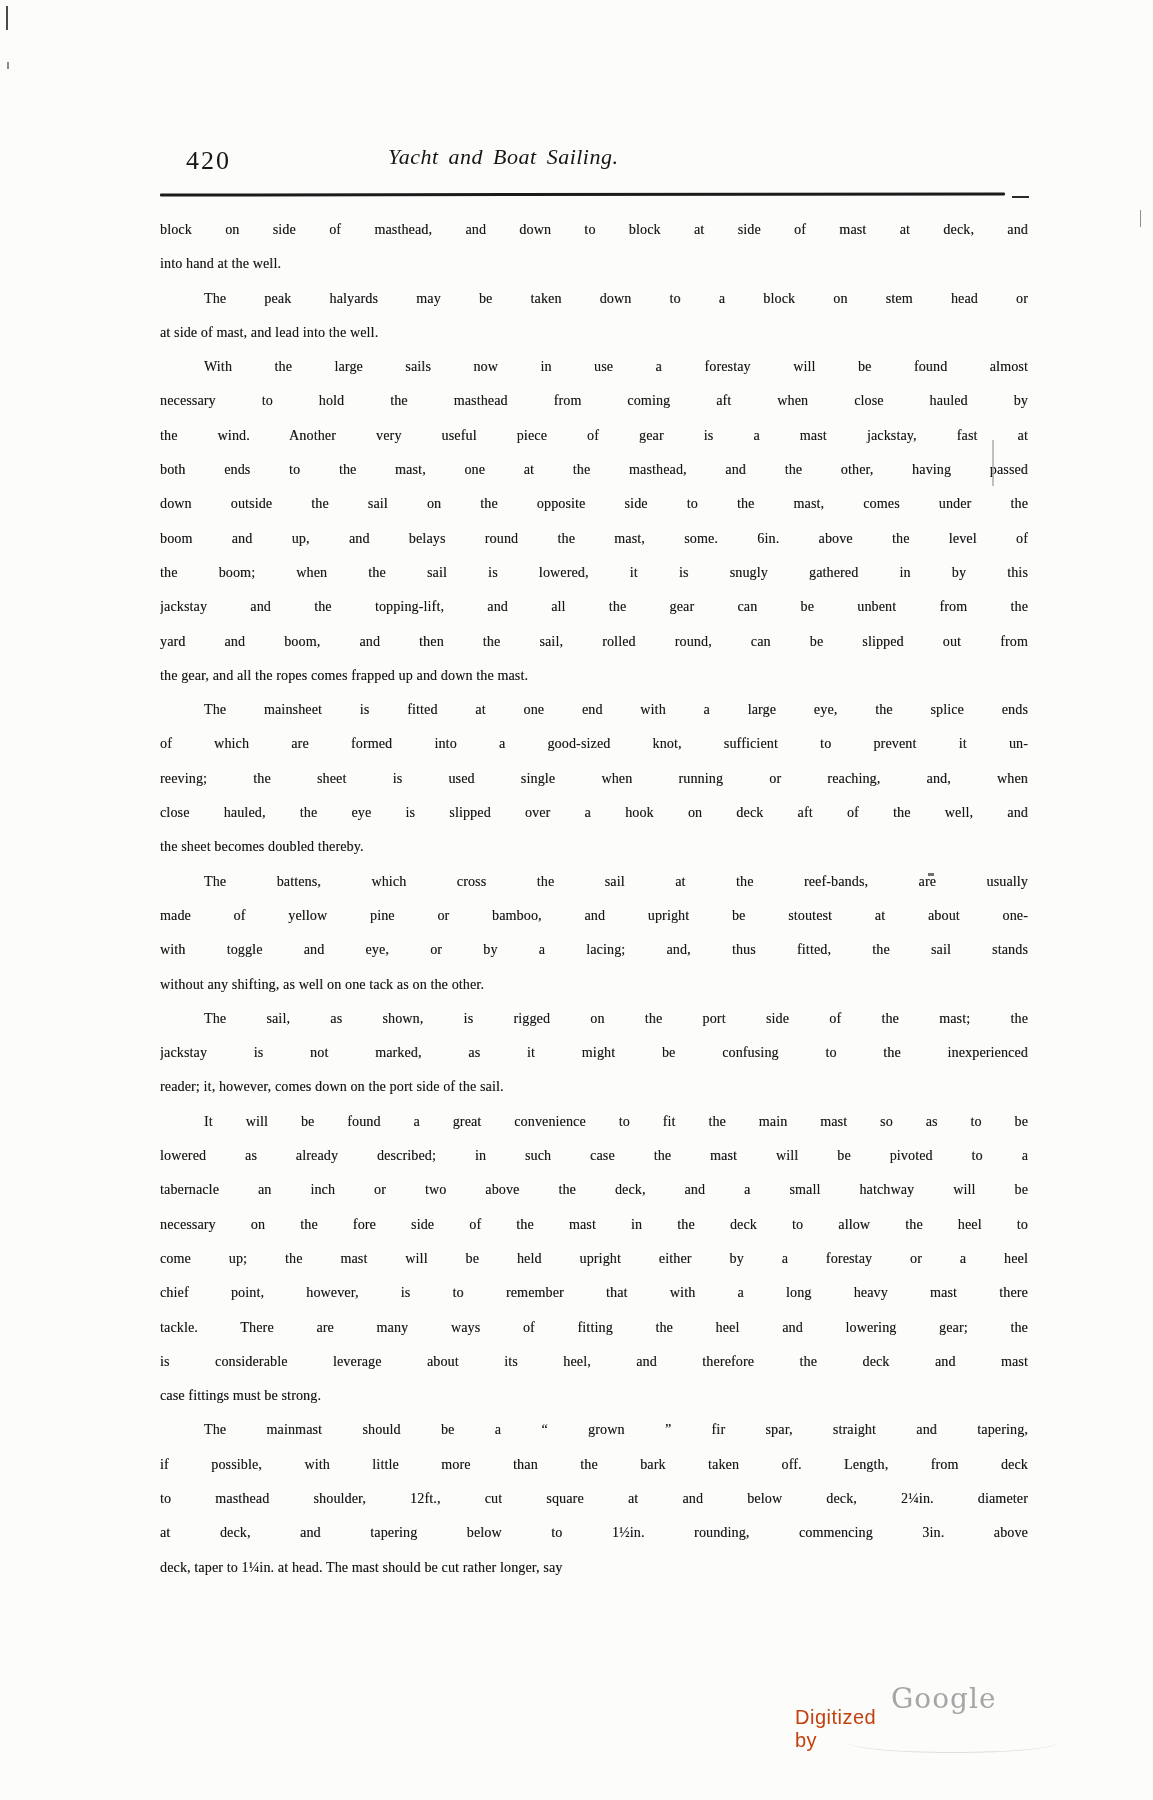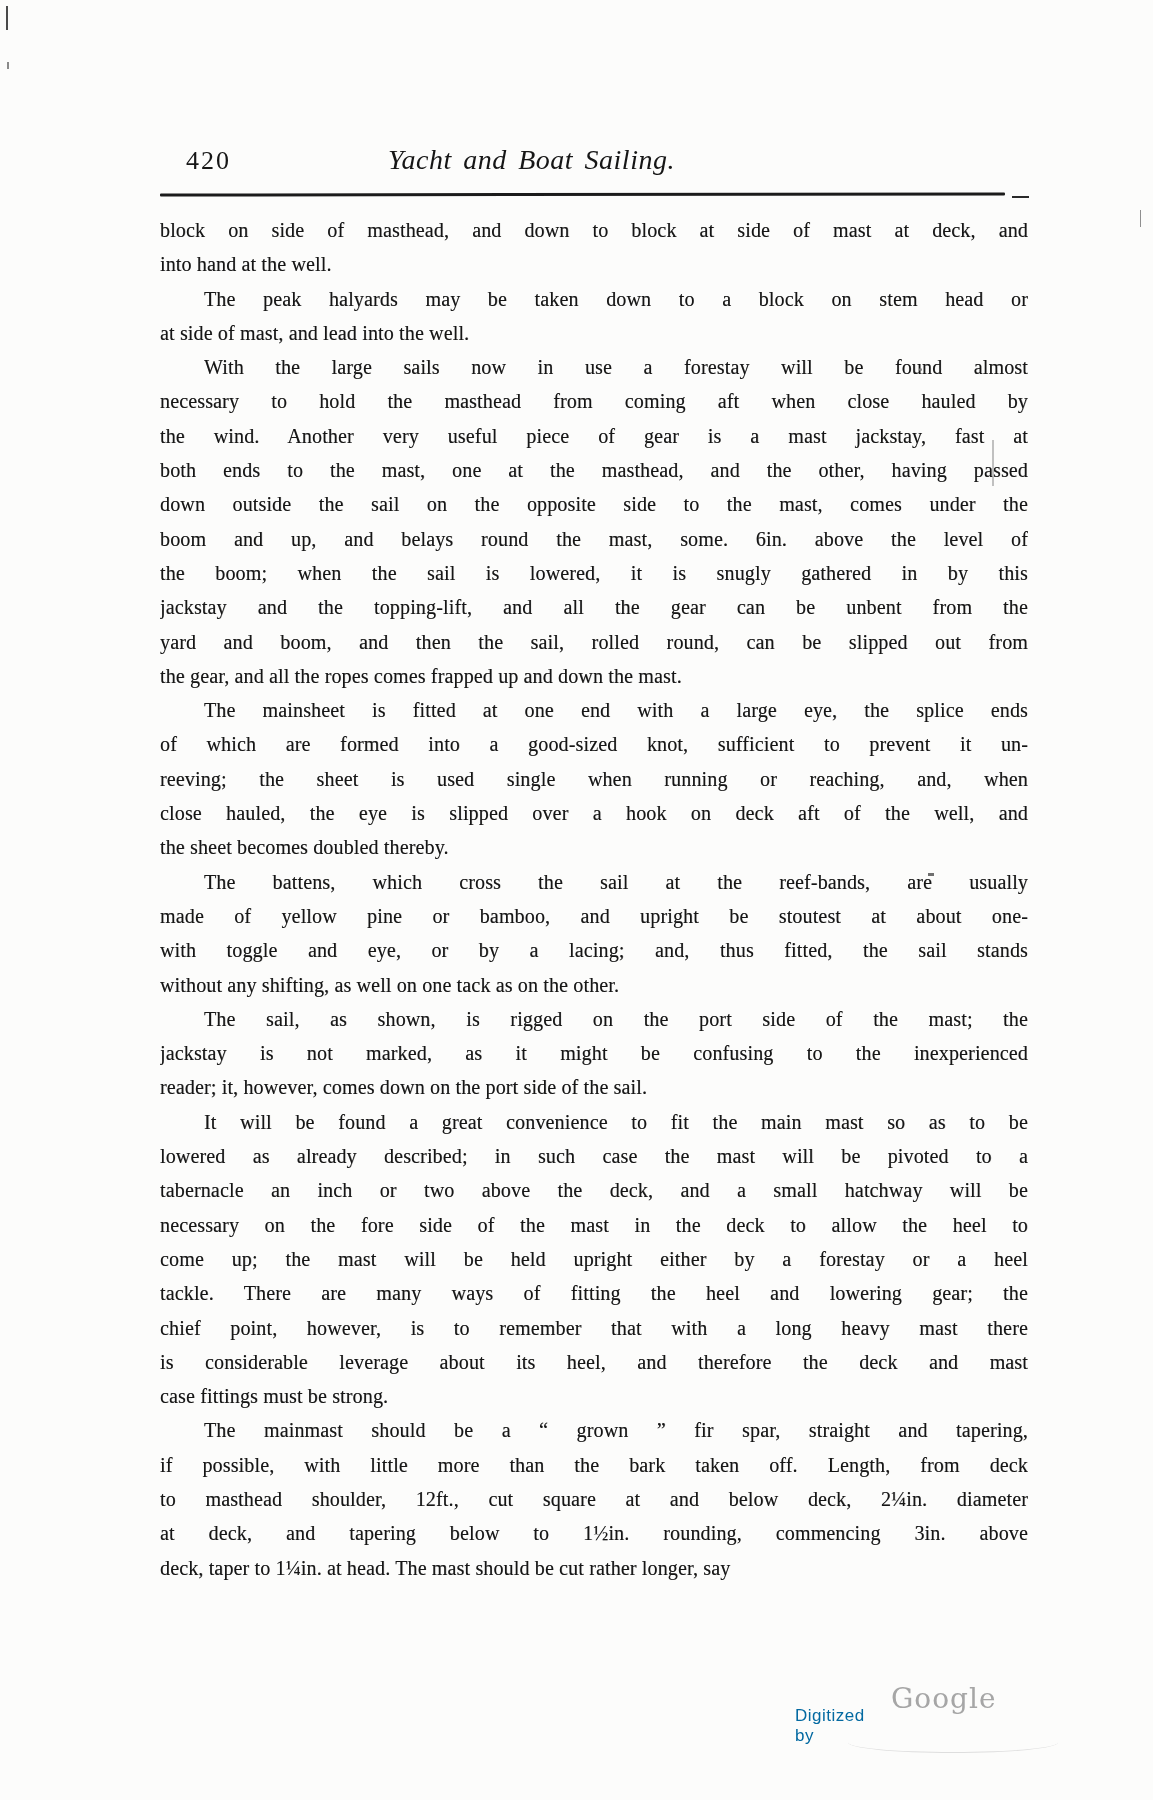--- a/index.html
+++ b/index.html
@@ -16,58 +16,58 @@
   
   .running-header {
     position: absolute; left: 160px; top: 144px; width: 868px; height: 40px;
   }
   .page-number {
     position: absolute; left: 26px; top: 2px;
     font-size: 26px; letter-spacing: 2px; font-weight: 500;
   }
   .running-title {
     position: absolute; left: 228px; top: 0;
-    font-size: 28px; font-style: italic; letter-spacing: 0.5px;
+    font-size: 22px; font-style: italic; letter-spacing: 0.5px;
     word-spacing: 4px;
   }
   .header-rule {
     position: absolute; left: 160px; top: 193px; width: 845px; height: 3px;
     background: #1b1b1b;
     border-radius: 1px;
     transform: rotate(-0.08deg);
   }
   .header-rule-dash {
     position: absolute; left: 1012px; top: 196px; width: 17px; height: 2px;
     background: #2a2a2a;
   }
 
   
   .text-block {
     position: absolute; left: 160px; top: 213px; width: 868px;
-    font-size: 20px;
+    font-size: 14px;
     line-height: 34.3px;
     letter-spacing: 0.15px;
     text-shadow: 0.3px 0.3px 0 rgba(20,20,20,0.45);
   }
   .paragraph { margin: 0; }
   .line {
     height: 34.3px;
     overflow: hidden;
     text-align: justify;
     text-align-last: justify;
   }
   .line.last { text-align-last: left; }
   .line.indent { text-indent: 44px; }
 
   
   .watermark { position: absolute; }
   .digitized-by {
     position: absolute; left: 795px; top: 1706px;
     font-family: "Liberation Sans", sans-serif;
-    font-size: 17px; color: #0369a1; letter-spacing: 0.5px;
+    font-size: 20px; color: #c2410c; letter-spacing: 0.5px;
   }
   .google-logo {
     position: absolute; left: 891px; top: 1682px;
     font-family: "DejaVu Serif", serif;
     font-size: 28px; color: #a6a6a6; letter-spacing: 1px;
   }
   .page-curl {
     position: absolute; left: 848px; top: 1732px; width: 210px; height: 20px;
     border-bottom: 1px solid #dedede;
     border-radius: 50%;
@@ -133,22 +133,22 @@
         <div class="line indent">The sail, as shown, is rigged on the port side of the mast; the</div>
         <div class="line">jackstay is not marked, as it might be confusing to the inexperienced</div>
         <div class="line last">reader; it, however, comes down on the port side of the sail.</div>
       </div>
       <div class="paragraph">
         <div class="line indent">It will be found a great convenience to fit the main mast so as to be</div>
         <div class="line">lowered as already described; in such case the mast will be pivoted to a</div>
         <div class="line">tabernacle an inch or two above the deck, and a small hatchway will be</div>
         <div class="line">necessary on the fore side of the mast in the deck to allow the heel to</div>
         <div class="line">come up; the mast will be held upright either by a forestay or a heel</div>
+        <div class="line">chief point, however, is to remember that with a long heavy mast there</div>
         <div class="line">tackle. There are many ways of fitting the heel and lowering gear; the</div>
-        <div class="line">chief point, however, is to remember that with a long heavy mast there</div>
         <div class="line">is considerable leverage about its heel, and therefore the deck and mast</div>
         <div class="line last">case fittings must be strong.</div>
       </div>
       <div class="paragraph">
         <div class="line indent">The mainmast should be a “ grown ” fir spar, straight and tapering,</div>
         <div class="line">if possible, with little more than the bark taken off. Length, from deck</div>
         <div class="line">to masthead shoulder, 12ft., cut square at and below deck, 2¼in. diameter</div>
         <div class="line">at deck, and tapering below to 1½in. rounding, commencing 3in. above</div>
         <div class="line last">deck, taper to 1¼in. at head. The mast should be cut rather longer, say</div>
       </div>

